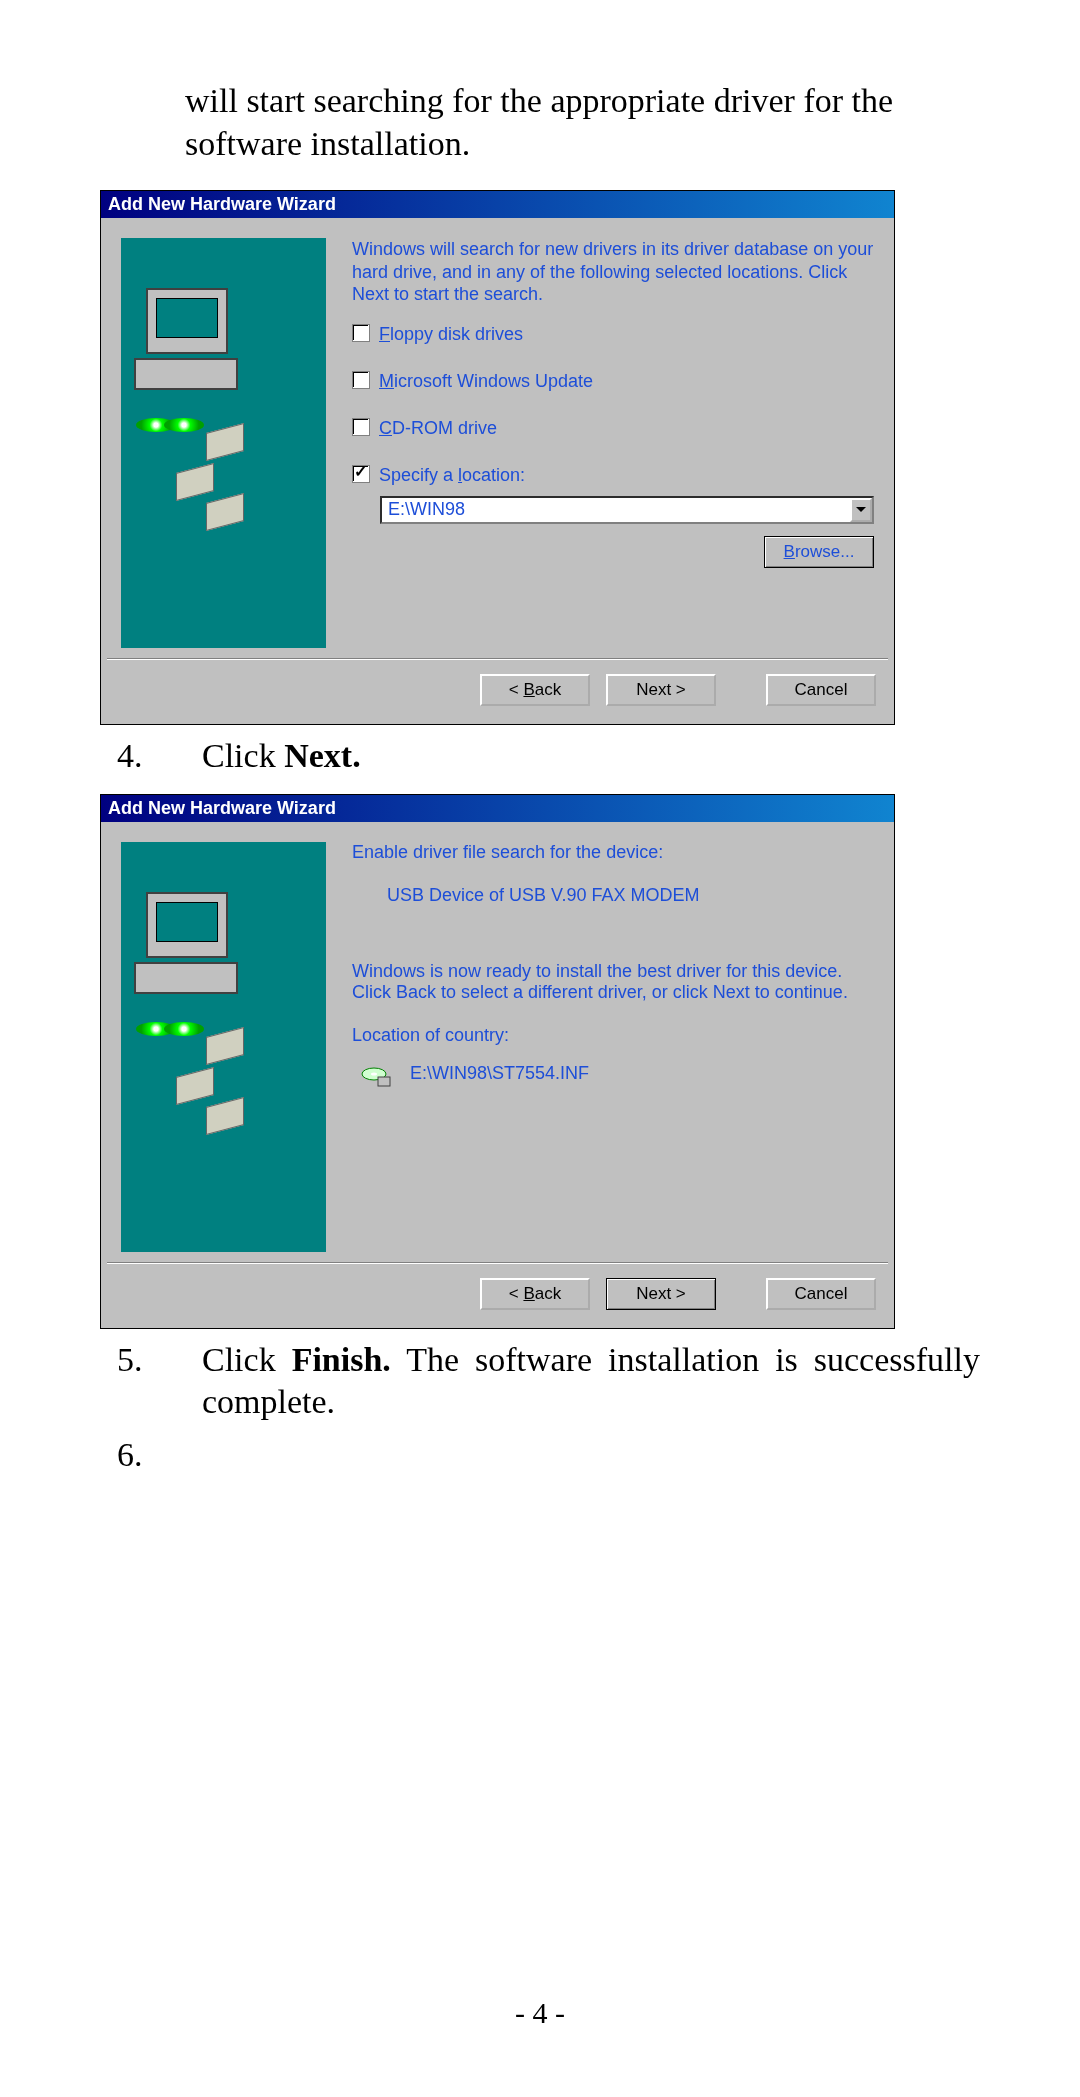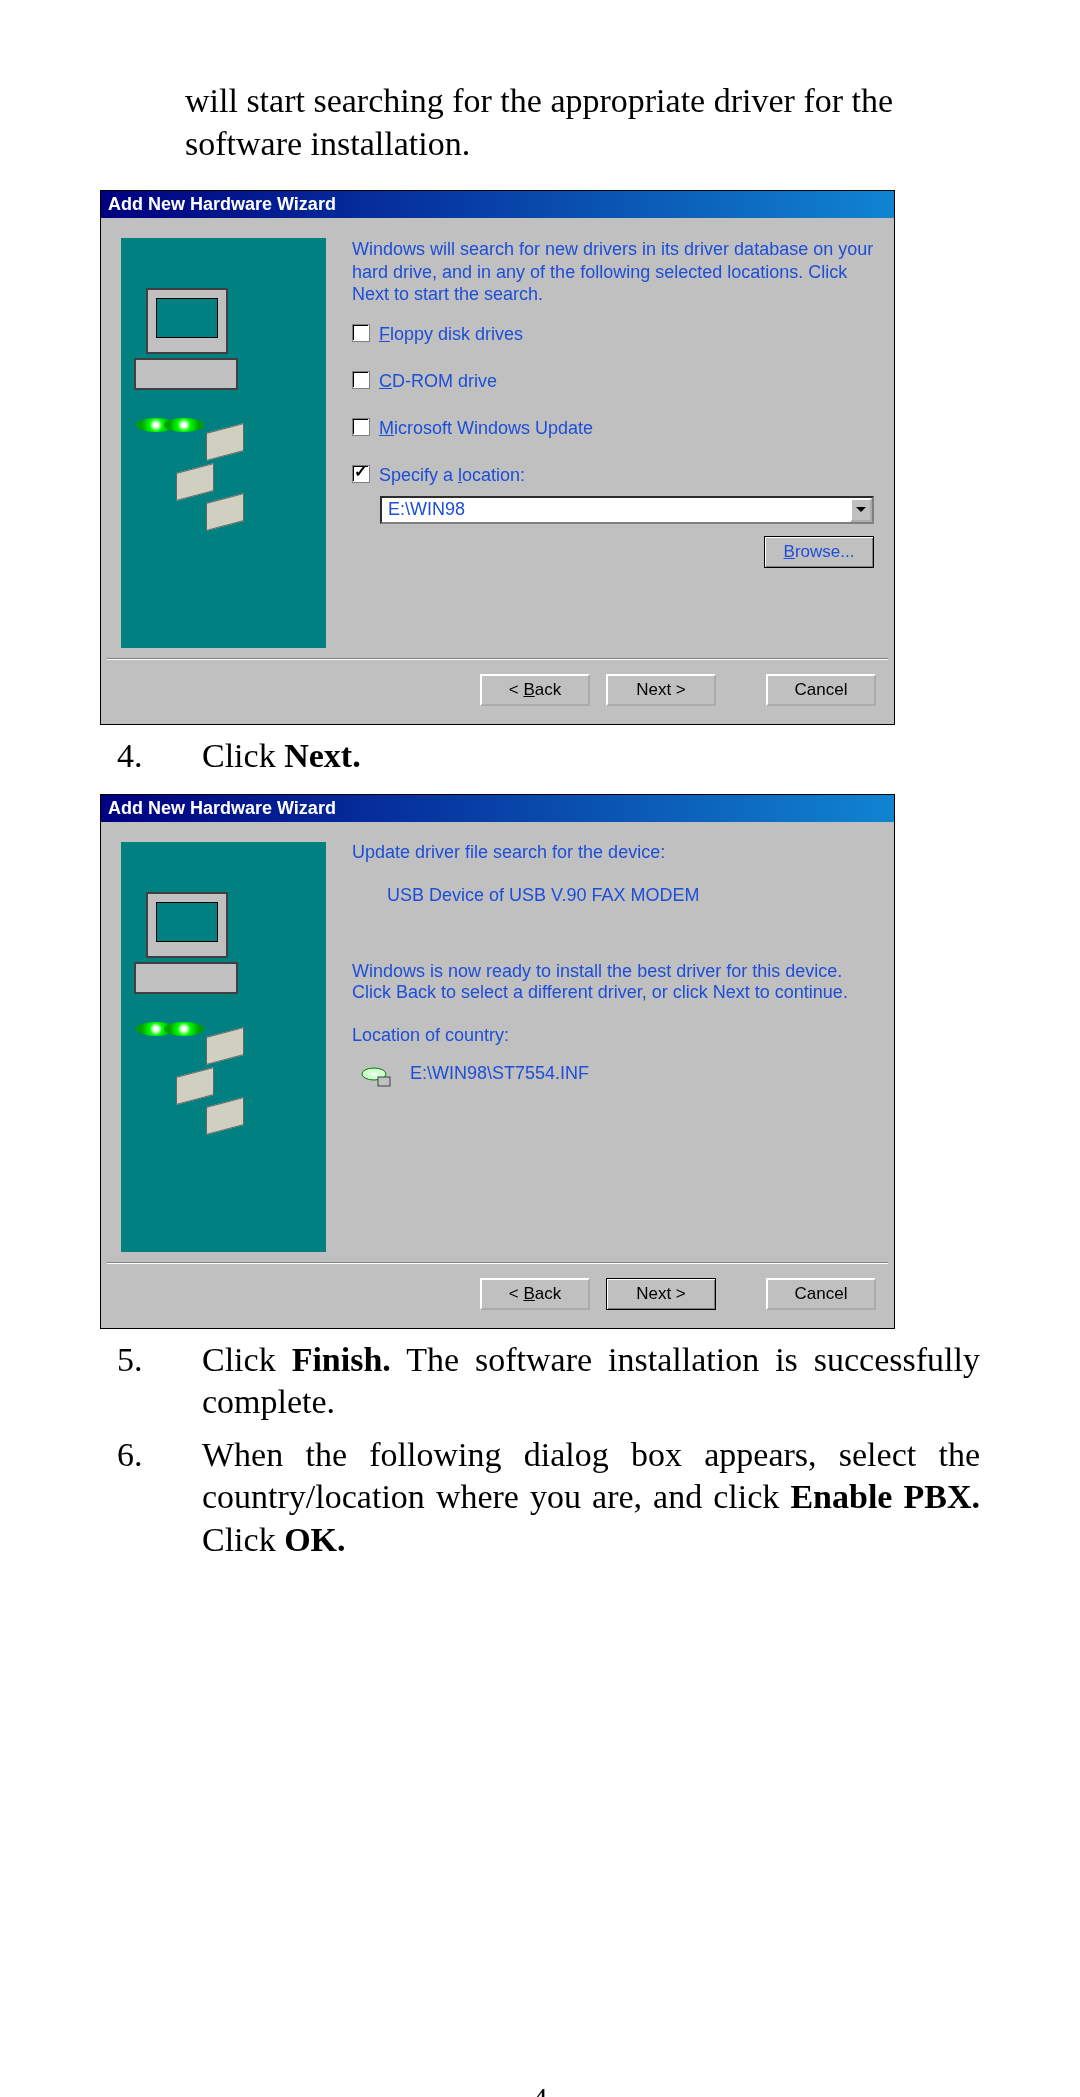--- a/index.html
+++ b/index.html
@@ -231,25 +231,25 @@
       </div>
       <div class="wizard-content">
         <div class="wizard-msg">Windows will search for new drivers in its driver database on your hard drive, and in any of the following selected locations. Click Next to start the search.</div>
 
         <div class="chk-row">
           <div class="chk"></div>
           <div class="chk-label"><u>F</u><span>loppy disk drives</span></div>
         </div>
         <div class="chk-row">
           <div class="chk"></div>
-          <div class="chk-label"><u>C</u><span>D-ROM drive</span></div>
+          <div class="chk-label"><u>M</u><span>icrosoft Windows Update</span></div>
         </div>
         <div class="chk-row">
           <div class="chk"></div>
-          <div class="chk-label"><u>M</u><span>icrosoft Windows Update</span></div>
+          <div class="chk-label"><u>C</u><span>D-ROM drive</span></div>
         </div>
         <div class="chk-row" style="margin-bottom:10px;">
           <div class="chk checked"></div>
           <div class="chk-label"><span>Specify a </span><u>l</u><span>ocation:</span></div>
         </div>
         <div class="combo-row">
           <div class="combo">
             <span>E:\WIN98</span>
             <div class="combo-arrow"></div>
           </div>
@@ -286,21 +286,21 @@
         <div class="illus">
           <div class="monitor"></div>
           <div class="base"></div>
         </div>
         <div class="disks"><span class="disk"></span><span class="disk" style="margin-left:-12px"></span></div>
         <div class="floppy f1"></div>
           <div class="floppy f2"></div>
           <div class="floppy f3"></div>
       </div>
       <div class="wizard-content">
-        <div class="wizard-msg2">Update driver file search for the device:</div>
+        <div class="wizard-msg2">Enable driver file search for the device:</div>
         <div class="device-name">USB Device of USB V.90 FAX MODEM</div>
         <div class="wizard-msg2">Windows is now ready to install the best driver for this device. Click Back to select a different driver, or click Next to continue.</div>
         <div class="loc-label">Location of country:</div>
         <div class="driver-loc">
           <div class="cd-icon">
             <svg viewBox="0 0 32 28">
               <ellipse cx="14" cy="14" rx="12" ry="6" fill="#d0ffd0" stroke="#008000" stroke-width="1"></ellipse>
               <ellipse cx="14" cy="14" rx="3" ry="1.5" fill="#fff"></ellipse>
               <rect x="18" y="17" width="12" height="9" fill="#c0c0c0" stroke="#404040" stroke-width="1"></rect>
             </svg>
@@ -322,19 +322,16 @@
 
   <div class="step-row">
     <div class="step-num">5.</div>
     <div class="step-body justify">
       <span>Click </span><span class="bold">Finish.</span><span>  The software installation is successfully complete.</span>
     </div>
   </div>
 
   <div class="step-row">
     <div class="step-num">6.</div>
-    <div class="step-body justify">
-      <span>When the following dialog box appears, select the country/location where you are, and click </span><span class="bold">Enable PBX.</span><span>  Click </span><span class="bold">OK.</span>
-    </div>
   </div>
 
   <div class="page-num">- 4 -</div>
 </div>
 
 </body></html>

